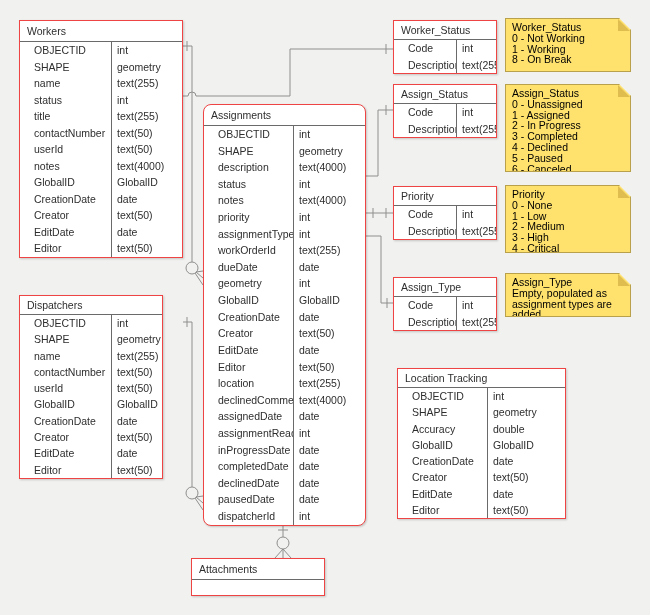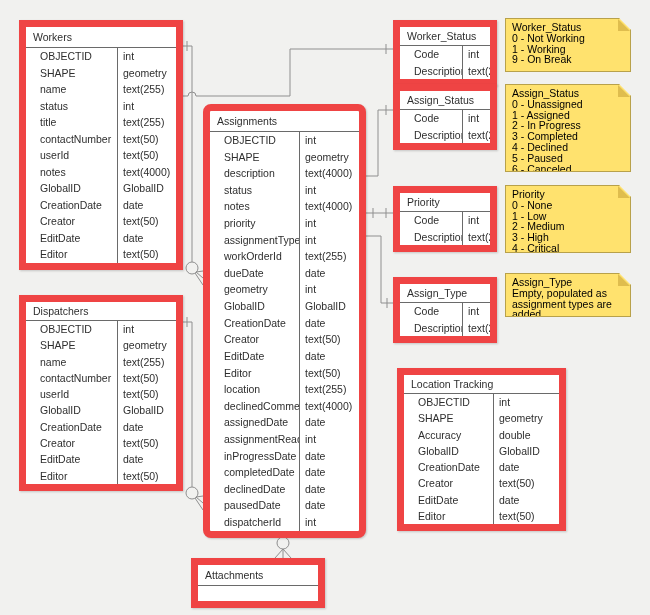--- a/index.html
+++ b/index.html
@@ -1,33 +1,33 @@
 <!DOCTYPE html>
 <html><head>
 <meta charset="utf-8">
 <style>
   html,body{margin:0;padding:0;}
   body{font-family:"Liberation Sans","DejaVu Sans",sans-serif;background:#e9e9e7;}
   #canvas{position:relative;width:650px;height:615px;background:#f1f1ef;overflow:hidden;}
   svg#wires{position:absolute;left:0;top:0;width:650px;height:615px;pointer-events:none;}
 
   
-  .entity{position:absolute;background:#ffffff;border:7px solid #ef4444;
+  .entity{position:absolute;background:#ffffff;border:1px solid #ef4444;
           box-shadow:1px 1px 2px rgba(0,0,0,.18);box-sizing:border-box;
           font-size:10.5px;color:#2e2e2e;}
   .tbl-title{height:var(--titleh);line-height:var(--titleh);border-bottom:1px solid #6a6a6a;
              padding-left:7px;white-space:nowrap;overflow:hidden;}
   .tbl-rows{position:relative;padding-left:8px;}
   .tbl-row{display:flex;height:var(--rh);line-height:var(--rh);white-space:nowrap;}
   .f-name{width:var(--namew);padding-left:6px;box-sizing:border-box;overflow:hidden;}
   .f-type{flex:1;border-left:1px solid #6a6a6a;padding-left:5px;overflow:hidden;}
   .tbl-row.empty .f-type{border-left:none;}
 
   #tbl-workers           {left:19px; top:20px;  width:164px; --titleh:20px; --rh:16.5px;  --namew:83px;}
-  #tbl-dispatchers       {left:19px; top:295px; width:164px; --titleh:18px; --rh:16.3px;  --namew:83px;}
+  #tbl-dispatchers       {left:19px; top:295px; width:144px; --titleh:18px; --rh:16.3px;  --namew:83px;}
   #tbl-assignments       {left:203px;top:104px; width:163px;border-radius:8px; --titleh:20px; --rh:16.62px; --namew:81px;}
   #tbl-worker_status     {left:393px;top:20px;  width:104px; --titleh:18px; --rh:16.5px;  --namew:54px;}
   #tbl-assign_status     {left:393px;top:84px;  width:104px; --titleh:18px; --rh:16.5px;  --namew:54px;}
   #tbl-priority          {left:393px;top:186px; width:104px; --titleh:18px; --rh:16.5px;  --namew:54px;}
   #tbl-assign_type       {left:393px;top:277px; width:104px; --titleh:18px; --rh:16.5px;  --namew:54px;}
   #tbl-location_tracking {left:397px;top:368px; width:169px; --titleh:18px; --rh:16.25px; --namew:81px;}
   #tbl-attachments       {left:191px;top:558px; width:134px; --titleh:20px; --rh:15px;    --namew:81px;}
 
   
   .note{position:absolute;background:#ffe26e;border:1px solid #b8a14a;box-sizing:border-box;
@@ -392,21 +392,21 @@
             <span class="f-type"></span>
           </div>
         </div>
   </div>
     </div>
   <div id="notes">
       <div class="note" id="note-worker_status">
     <div class="note-line note-title">Worker_Status</div>
   <div class="note-line">0 - Not Working</div>
         <div class="note-line">1 - Working</div>
-        <div class="note-line">9 - On Break</div>
+        <div class="note-line">8 - On Break</div>
       </div>
       <div class="note" id="note-assign_status">
     <div class="note-line note-title">Assign_Status</div>
   <div class="note-line">0 - Unassigned</div>
         <div class="note-line">1 - Assigned</div>
         <div class="note-line">2 - In Progress</div>
         <div class="note-line">3 - Completed</div>
         <div class="note-line">4 - Declined</div>
         <div class="note-line">5 - Paused</div>
         <div class="note-line">6 - Canceled</div>

